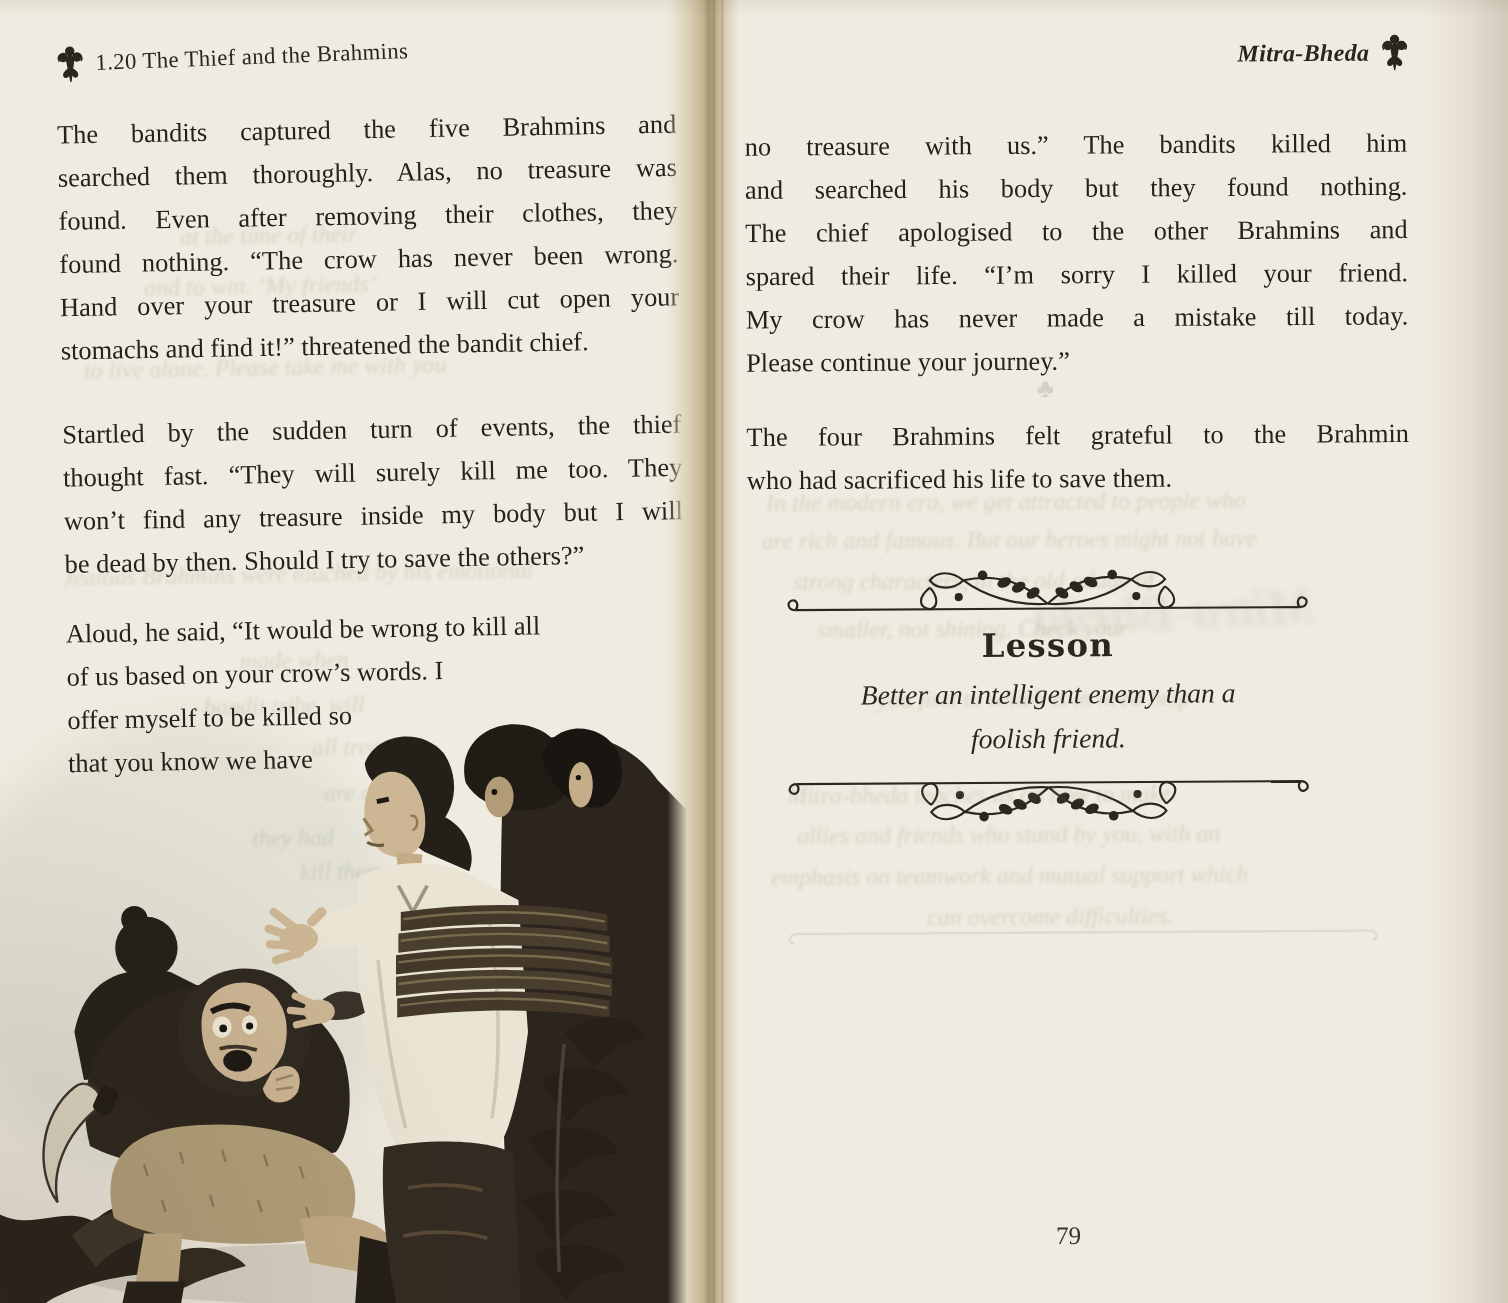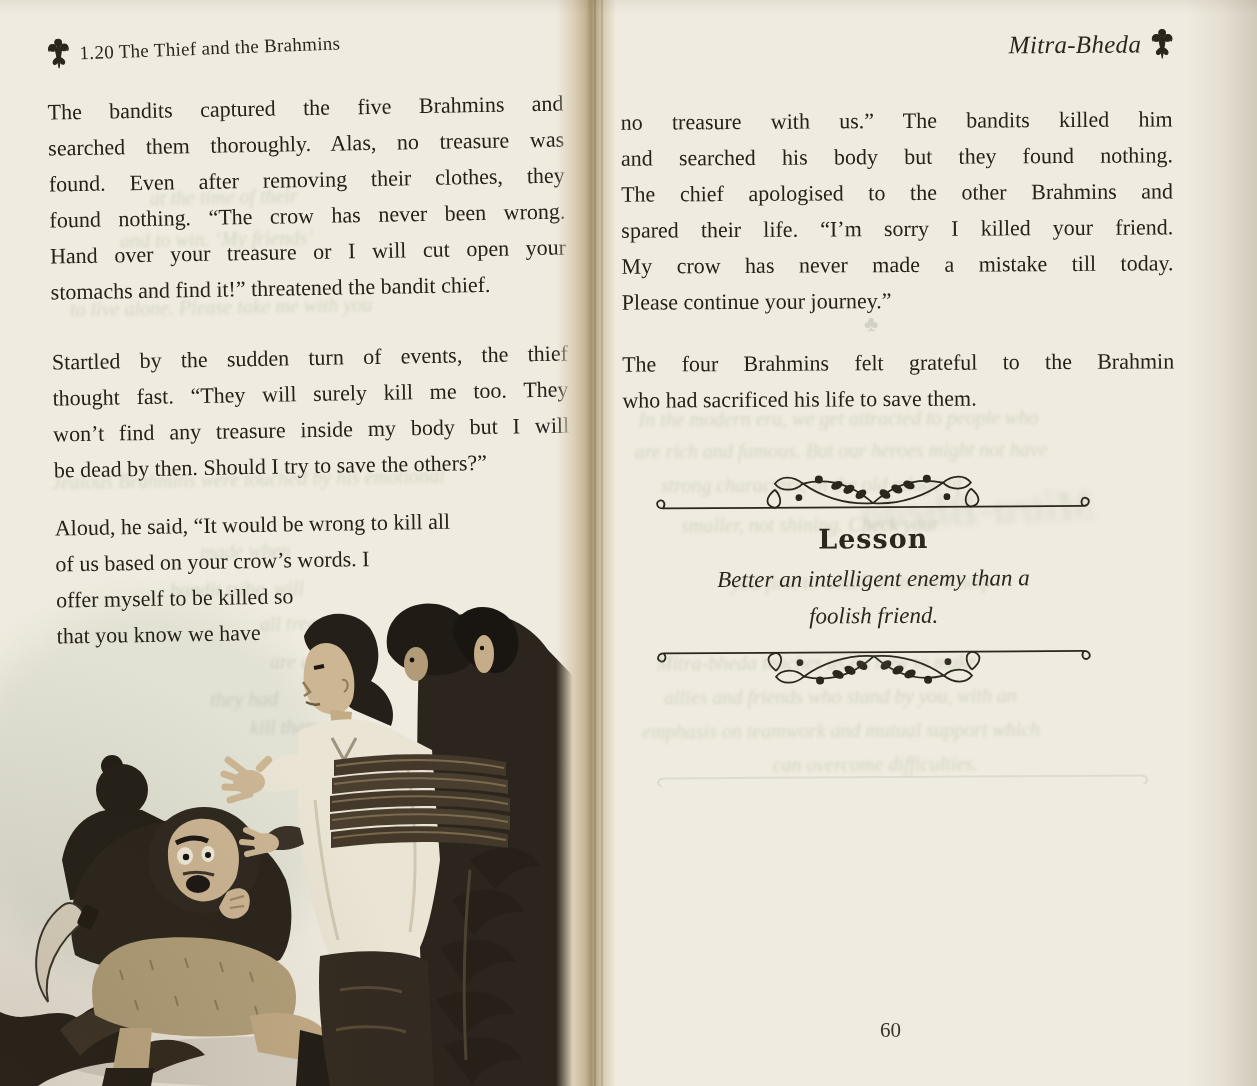--- a/index.html
+++ b/index.html
@@ -16,21 +16,21 @@
      background:linear-gradient(to right,transparent,#ddd2b9 28%,#c3b392 50%,#a4946f 58%,#baa987 66%,#d8cdb4 80%,transparent);}
   .gutter-line{position:absolute;top:0;width:2px;height:1086px;background:#8f8161;opacity:.55;}
   #ghost-circle{left:-60px;top:580px;width:420px;height:420px;border-radius:50%;
      background:radial-gradient(circle,rgba(214,217,202,.55) 0 55%,transparent 72%);filter:blur(4px);}
   
   #left-content{position:absolute;left:38px;top:20px;width:540px;transform:rotate(-1deg);}
   #right-content{position:absolute;left:618px;top:15px;width:560px;transform:rotate(-.35deg);}
   .hdr{position:absolute;display:flex;align-items:center;gap:9px;}
   .hdr-title{font-size:19px;letter-spacing:.3px;color:#2a251d;}
   #right-header{right:4px;top:14px;}
-  #right-header .hdr-title{font-style:italic;font-size:25px;font-weight:400;}
+  #right-header .hdr-title{font-style:italic;font-size:20px;font-weight:700;}
   #left-header{left:8px;top:10px;transform:rotate(-1.2deg);}
   .para{position:absolute;font-size:22px;line-height:36px;color:#26211a;width:516px;}
   .p-line{text-align:justify;text-align-last:justify;height:36px;white-space:normal;}
   .p-line.is-last{text-align-last:left;}
   .ragged .p-line{text-align-last:left;}
   #l-p1{left:8px;top:70px;}
   #l-p2{left:8px;top:320px;}
   #l-p3{left:8px;top:486px;}
   #r-p1{left:2px;top:88px;width:552px;}
   #r-p2{left:2px;top:330px;width:552px;}
@@ -330,14 +330,14 @@
 
     <svg class="ghost-rule" style="left:30px;top:752px" width="500" height="20" viewBox="0 0 500 20">
       <g stroke="#7d887b" fill="none" stroke-width="2">
         <path d="M12 10 L488 10"></path>
         <path d="M12 10 C5 10 3 16 9 18"></path>
         <path d="M488 10 C495 10 497 16 491 18"></path>
       </g>
     </svg>
   </div>
 
-  <div id="page-number">60</div>
+  <div id="page-number">79</div>
 </div>
 
 </body></html>

